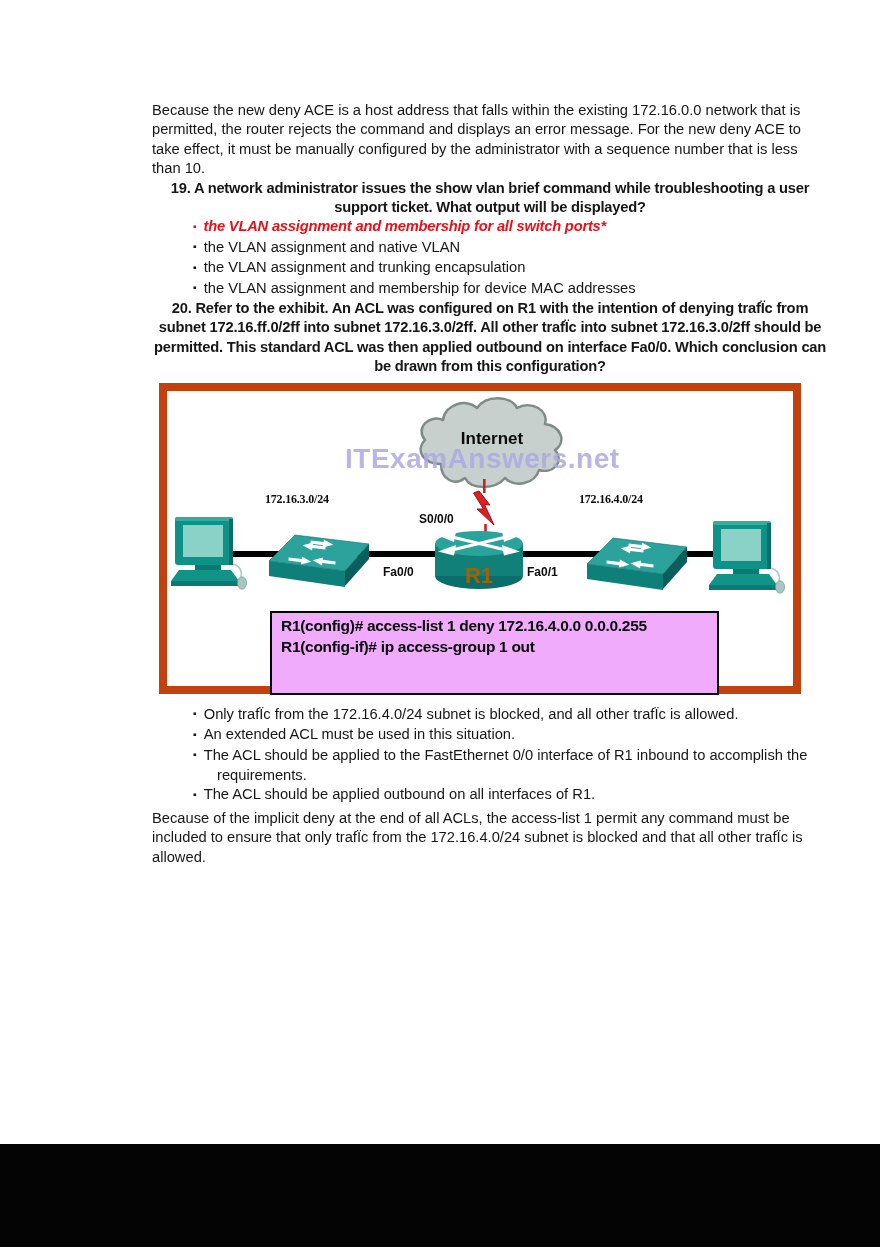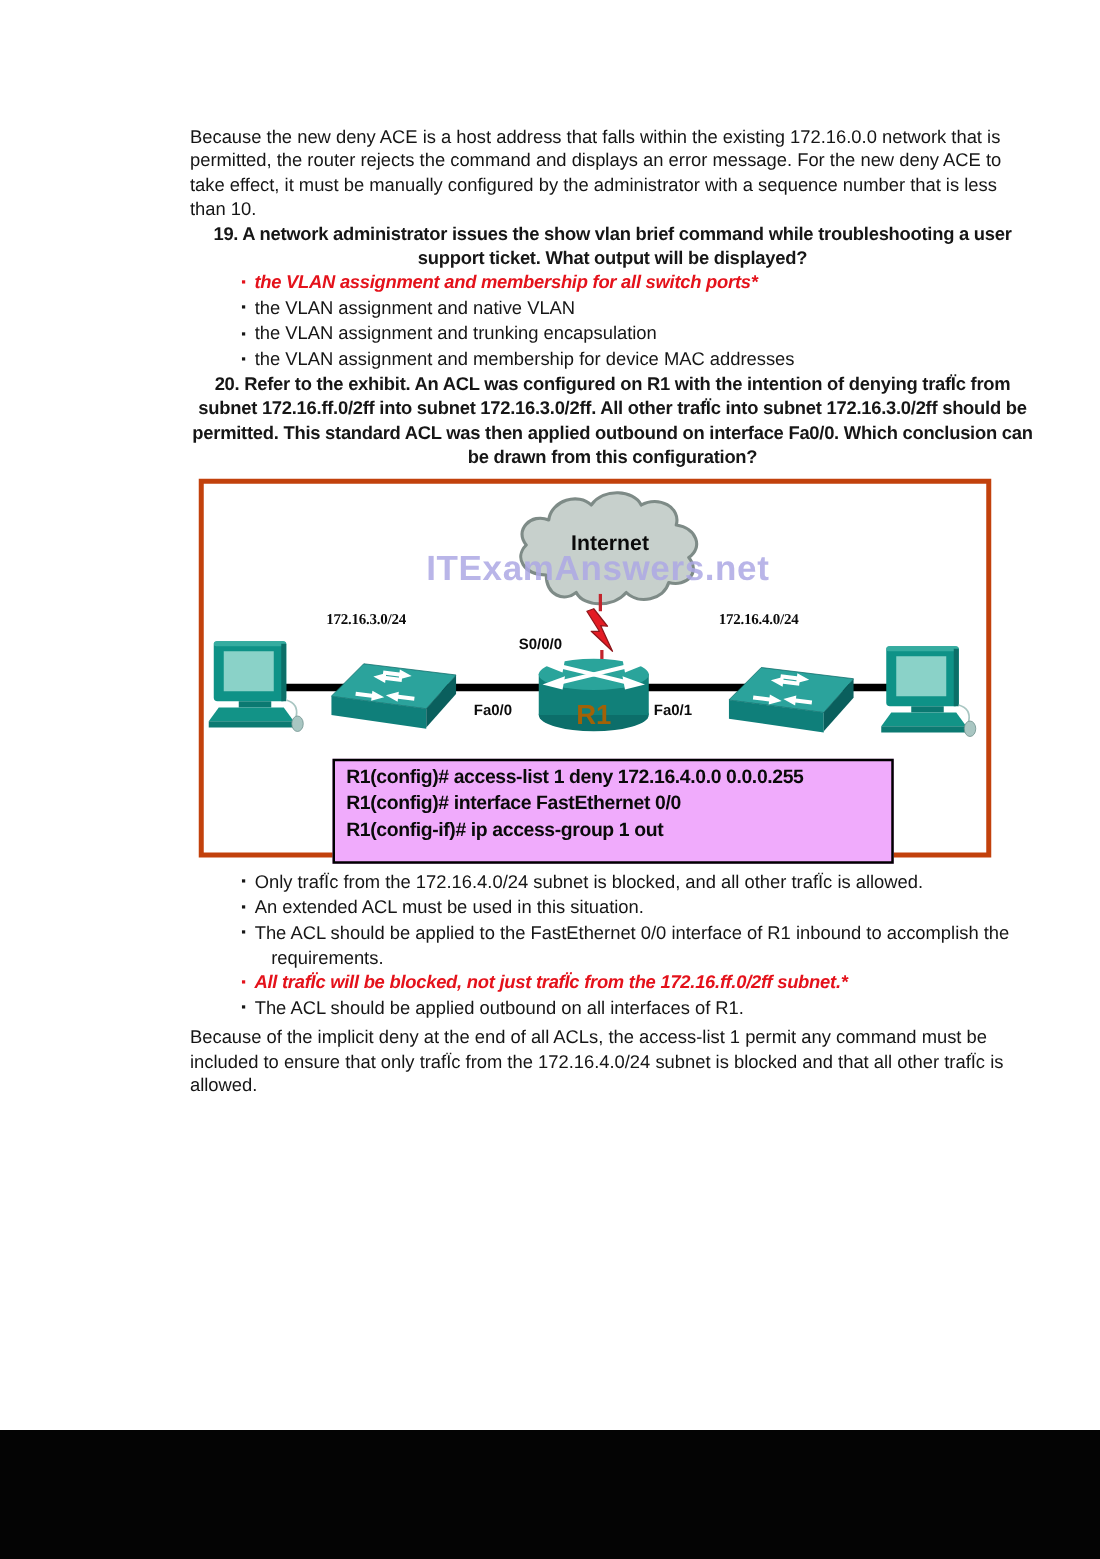--- a/index.html
+++ b/index.html
@@ -17,21 +17,21 @@
   .flow{position:absolute;left:120px;top:101px;width:676px;font-size:14.7px;line-height:19.4px;margin-left:32px;}
   .flow p{margin:0;}
   .bold{font-weight:700;letter-spacing:-0.2px;text-align:center;}
   .opt{padding-left:65px;text-indent:-24px;}
   .opt::before{content:"▪";font-size:10.5px;margin-right:7px;position:relative;top:-1.5px;}
   .red{color:var(--red);font-weight:700;letter-spacing:-0.2px;font-style:italic;}
   .expl{margin-top:3px !important;}
 
   
   .exhibit{
-    position:relative;width:626px;height:295px;border:4px solid #c2410c;background:#fff;
+    position:relative;width:626px;height:295px;border:8px solid #c2410c;background:#fff;
     margin:6px 0 11px 7px;
   }
   .exhibit .abs{position:absolute;}
   .lbl{font-weight:700;color:#0b0b0b;white-space:nowrap;}
   .subnet-lbl{font-size:12px;letter-spacing:-0.2px;font-family:Liberation Serif, serif;}
   .if-lbl{font-size:12px;}
   .internet-lbl{font-size:17px;text-align:center;z-index:2;}
   .router-name{font-size:22px;color:#a16207;text-align:center;z-index:4;}
   .watermark{
     font-size:28px;font-weight:700;color:rgba(173,168,228,0.85);
@@ -150,28 +150,26 @@
       <span class="abs lbl router-name" style="left:267px;top:175px;width:90px">R1</span>
 
       <span class="abs lbl subnet-lbl" style="left:98px;top:99px">172.16.3.0/24</span>
       <span class="abs lbl subnet-lbl" style="left:412px;top:99px">172.16.4.0/24</span>
       <span class="abs lbl if-lbl" style="left:252px;top:119px">S0/0/0</span>
       <span class="abs lbl if-lbl" style="left:216px;top:172px">Fa0/0</span>
       <span class="abs lbl if-lbl" style="left:360px;top:172px">Fa0/1</span>
 
       <div class="abs cli-box">
         <div class="cli-line">R1(config)# access-list 1 deny 172.16.4.0.0 0.0.0.255</div>
-        <div class="cli-line">R1(config)# interface FastEthernet 0/0</div>
         <div class="cli-line">R1(config-if)# ip access-group 1 out</div>
       </div>
     </div>
 
     <div class="opt"><span>Only trafÏc from the 172.16.4.0/24 subnet is blocked, and all other trafÏc is allowed.</span></div>
     <div class="opt"><span>An extended ACL must be used in this situation.</span></div>
     <div class="opt"><span>The ACL should be applied to the FastEthernet 0/0 interface of R1 inbound to accomplish the requirements.</span></div>
-    <div class="opt red"><span>All trafÏc will be blocked, not just trafÏc from the 172.16.ff.0/2ff subnet.*</span></div>
     <div class="opt"><span>The ACL should be applied outbound on all interfaces of R1.</span></div>
 
     <p class="expl">Because of the implicit deny at the end of all ACLs, the access-list 1 permit any command must be included to ensure that only trafÏc from the 172.16.4.0/24 subnet is blocked and that all other trafÏc is allowed.</p>
   </div>
 
   <div class="footer-bar"></div>
 </div>
 
 </body></html>

